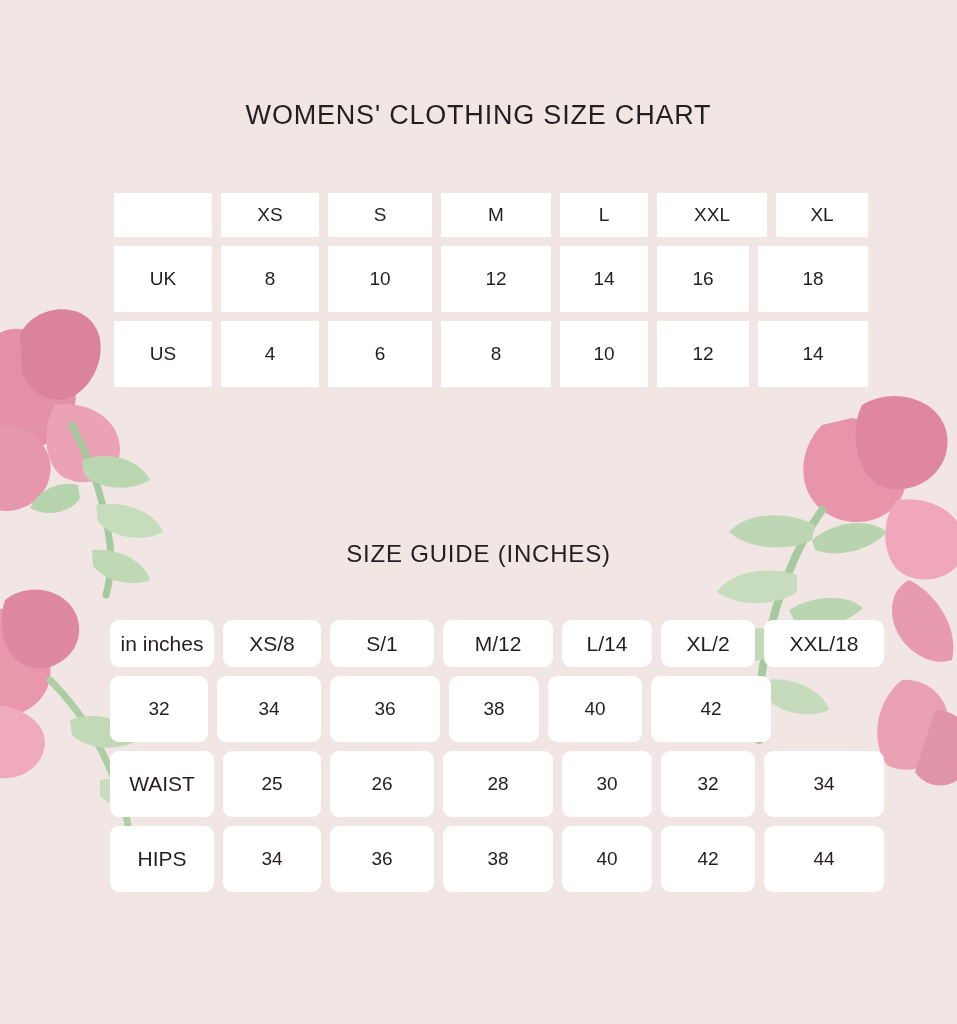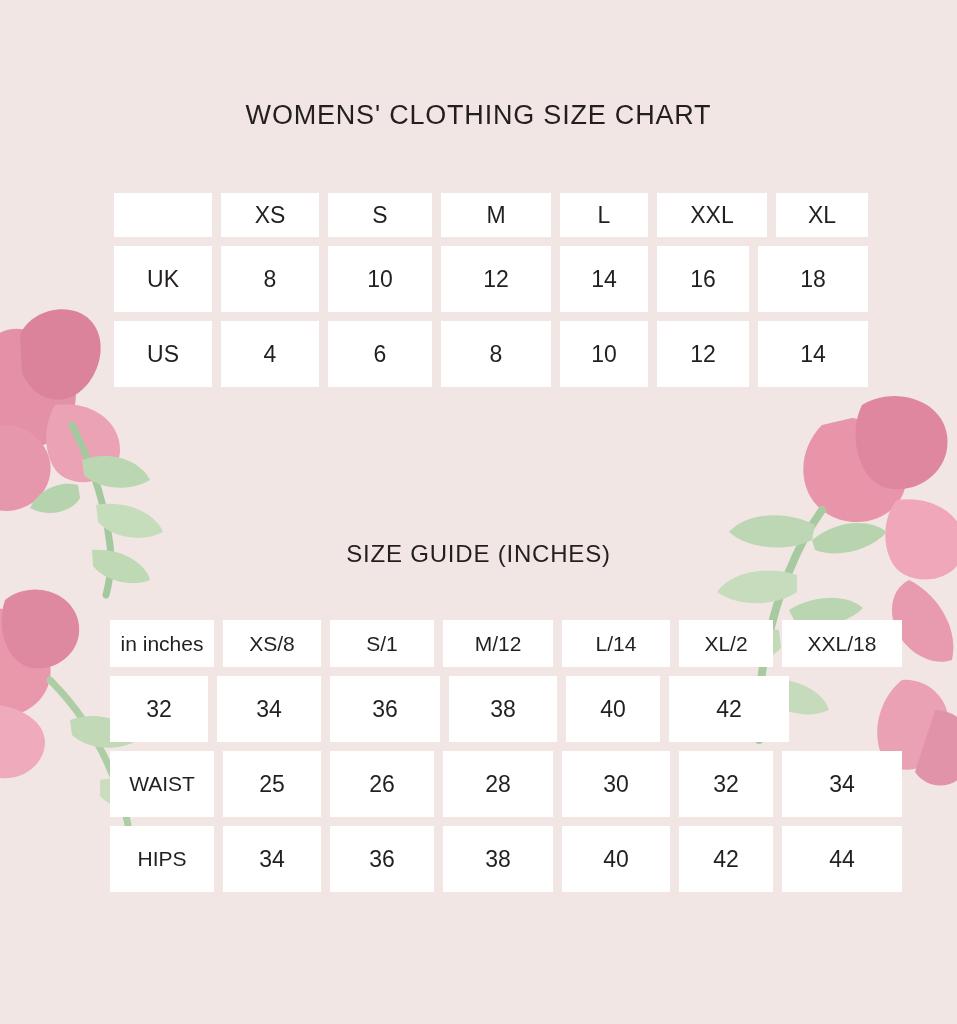--- a/index.html
+++ b/index.html
@@ -54,21 +54,21 @@
   }
   .row {
     display: flex;
     gap: 9px;
   }
   .cell {
     background: #ffffff;
     display: flex;
     align-items: center;
     justify-content: center;
-    font-size: 23px;
+    font-size: 19px;
     color: #231f20;
     font-weight: 400;
     box-sizing: border-box;
   }
   .cell.blank { background: #ffffff; }
 
   
   #size-table { left: 114px; top: 193px; }
   #size-table .row { height: 44px; }
   #size-table .row.data { height: 66px; }
@@ -78,26 +78,26 @@
   #size-table .c2 { width: 104px; }
   #size-table .c3 { width: 110px; }
   #size-table .c4 { width: 88px; }
   #size-table .c5 { width: 92px; }
   #size-table .c6 { width: 110px; }
 
   
   #guide-table { left: 110px; top: 620px; }
   #guide-table .row { height: 47px; }
   #guide-table .row.data { height: 66px; }
-  #guide-table .cell { height: 100%; }
+  #guide-table .cell { height: 100%; border-radius: 9px; }
   #guide-table .g0 { width: 104px; font-size: 20px; }
   #guide-table .g1 { width: 98px; }
   #guide-table .g2 { width: 104px; }
   #guide-table .g3 { width: 110px; }
-  #guide-table .g4 { width: 108px; }
+  #guide-table .g4 { width: 90px; }
   #guide-table .g5 { width: 94px; }
   #guide-table .g6 { width: 120px; }
 
   #guide-table .row.head .cell { font-size: 21px; }
   #guide-table .row.data .g0 { font-size: 21px; }
 </style>
 </head>
 <body>
 
 <div class="page">

